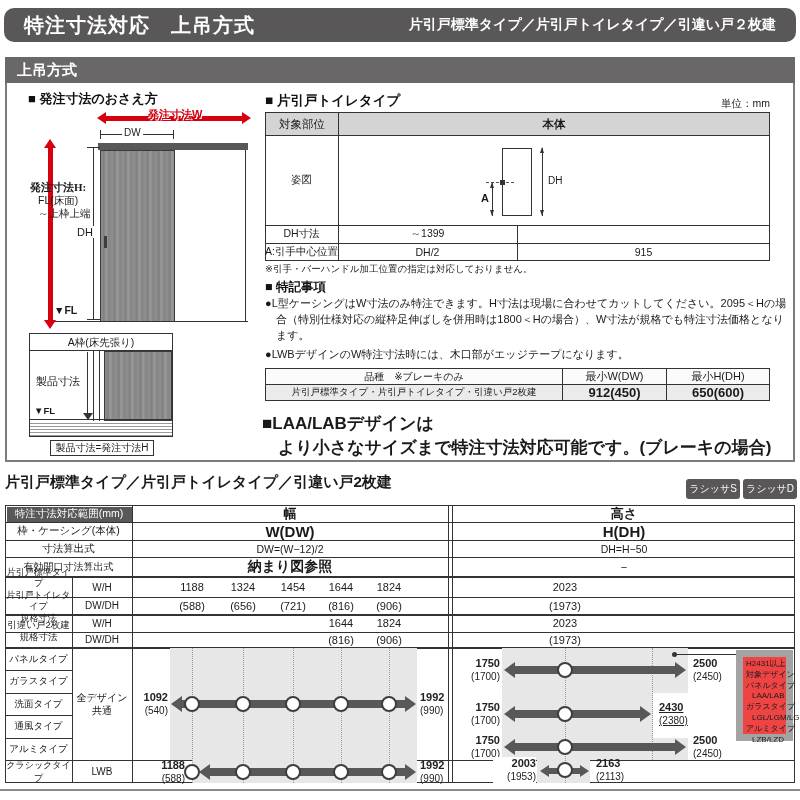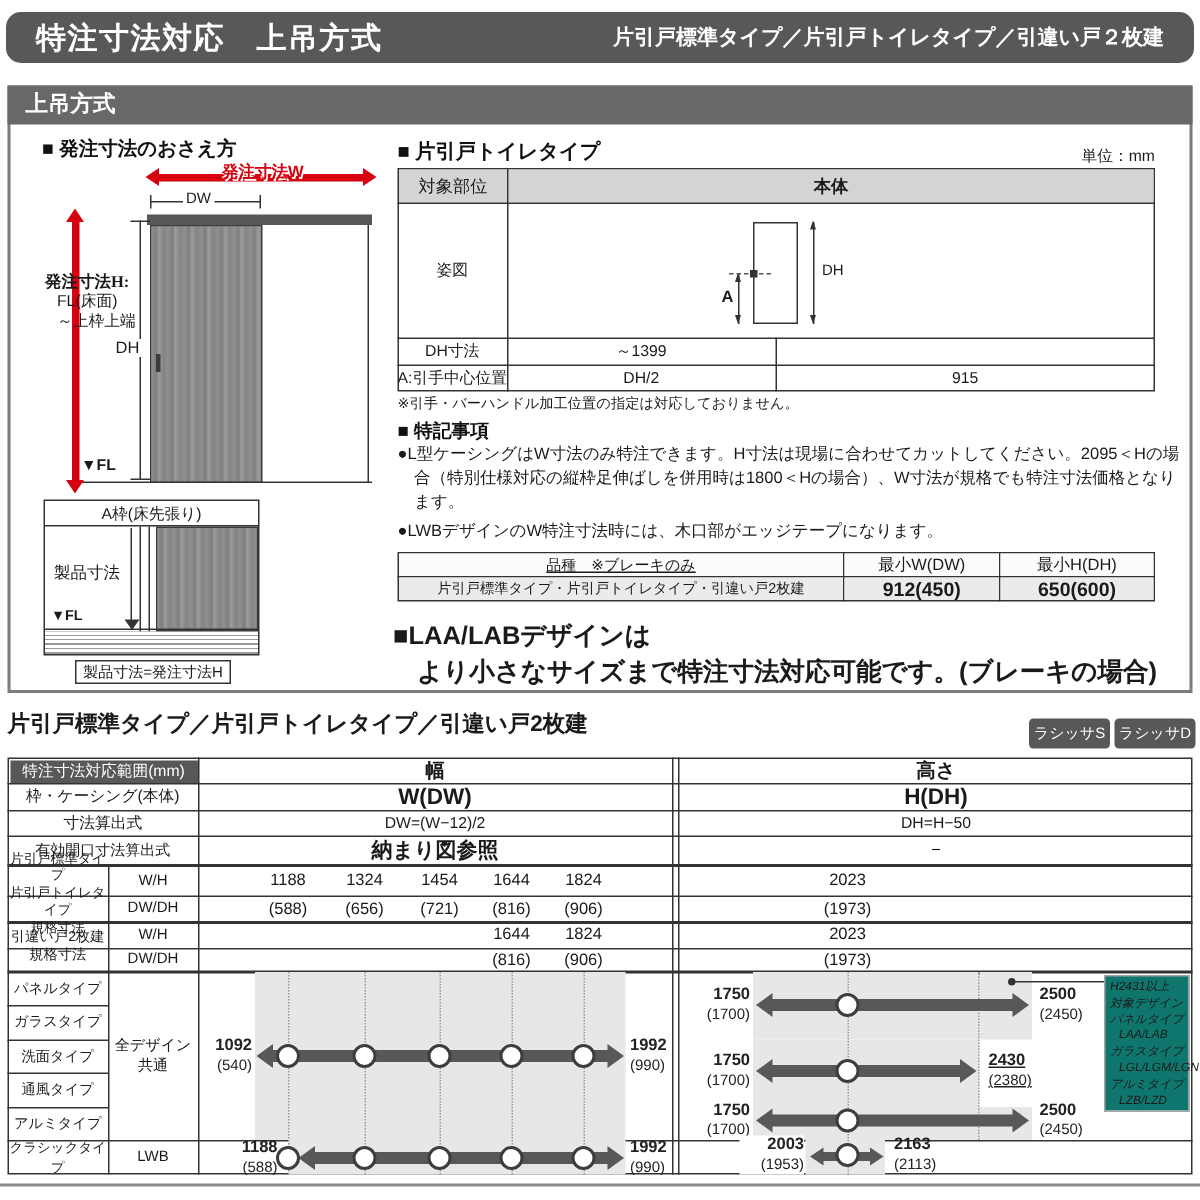--- a/index.html
+++ b/index.html
@@ -51,22 +51,22 @@
   .dotv{position:absolute;width:0;border-left:1px dotted #999;}
   .gray{position:absolute;background:#e7e7e7;}
   .rlbl{position:absolute;font-size:11px;line-height:13px;font-weight:bold;color:#222;white-space:nowrap;}
   .rlbl .sub{font-size:10px;font-weight:normal;display:block;}
   .cellg{background:#d4d4d4;}
   .bt{border:1px solid #333;box-sizing:border-box;position:absolute;}
   .badge{position:absolute;width:54px;height:20px;background:#595757;border-radius:3px;
          color:#fff;font-size:10px;display:flex;align-items:center;justify-content:center;}
   .hatch{background:repeating-linear-gradient(180deg,#fff 0px,#fff 2px,#999 2px,#999 3px);}
   .dark{background:#595757;color:#fff;}
-  .legend{position:absolute;border:1px solid #a3a3a3;background:#0f766e;font-size:8px;line-height:10.8px;
-          padding:2px 3px;box-sizing:border-box;white-space:nowrap;font-style:italic;}
+  .legend{position:absolute;border:7px solid #a3a3a3;background:#ef4444;font-size:8px;line-height:10.8px;
+          padding:2px 3px;box-sizing:border-box;white-space:nowrap;}
   .legend .ind{padding-left:6px;}
 </style>
 </head>
 <body>
 
 <div class="page">
 
   <div class="topbar">
     <span class="t1">特注寸法対応　上吊方式</span>
     <span class="t2">片引戸標準タイプ／片引戸トイレタイプ／引違い戸２枚建</span>
@@ -152,21 +152,21 @@
   <div class="abs" style="left:265px;top:263px;font-size:9.5px;">※引手・バーハンドル加工位置の指定は対応しておりません。</div>
 
   <h3 class="hd" style="left:265px;top:279px;font-size:12.5px;">■ 特記事項</h3>
   <div class="abs" style="left:265px;top:295px;width:515px;font-size:11px;line-height:16px;padding-left:11px;text-indent:-11px;">●L型ケーシングはW寸法のみ特注できます。H寸法は現場に合わせてカットしてください。2095＜Hの場合（特別仕様対応の縦枠足伸ばしを併用時は1800＜Hの場合）、W寸法が規格でも特注寸法価格となります。</div>
   <div class="abs" style="left:265px;top:346px;width:515px;font-size:11px;line-height:16px;padding-left:11px;text-indent:-11px;">●LWBデザインのW特注寸法時には、木口部がエッジテープになります。</div>
 
   <div class="bt" style="left:265px;top:368px;width:505px;height:33px;"></div>
   <div class="ln" style="left:562px;top:368px;width:1px;height:33px;"></div>
   <div class="ln" style="left:666px;top:368px;width:1px;height:33px;"></div>
   <div class="ln" style="left:265px;top:384px;width:505px;height:1px;"></div>
-  <div class="abs ctr" style="left:266px;top:369px;width:296px;height:15px;font-size:10px;background:#fbfbfb;text-decoration:underline;">品種　※ブレーキのみ</div>
+  <div class="abs ctr" style="left:266px;top:369px;width:296px;height:15px;font-size:10px;background:#fbfbfb;">品種　※ブレーキのみ</div>
   <div class="abs ctr" style="left:563px;top:369px;width:103px;height:15px;font-size:11px;background:#fbfbfb;">最小W(DW)</div>
   <div class="abs ctr" style="left:667px;top:369px;width:102px;height:15px;font-size:11px;background:#fbfbfb;">最小H(DH)</div>
   <div class="abs ctr" style="left:266px;top:385px;width:296px;height:15px;font-size:9.5px;background:#ebebeb;">片引戸標準タイプ・片引戸トイレタイプ・引違い戸2枚建</div>
   <div class="abs ctr" style="left:563px;top:385px;width:103px;height:15px;font-size:13px;font-weight:600;background:#ebebeb;">912(450)</div>
   <div class="abs ctr" style="left:667px;top:385px;width:102px;height:15px;font-size:13px;font-weight:600;background:#ebebeb;">650(600)</div>
 
   <div class="abs" style="left:262px;top:412px;font-size:17px;font-weight:bold;">■LAA/LABデザインは</div>
   <div class="abs" style="left:278px;top:436px;font-size:17px;font-weight:bold;">より小さなサイズまで特注寸法対応可能です。(ブレーキの場合)</div>
 
   <div class="abs" style="left:5px;top:473px;font-size:15px;font-weight:bold;">片引戸標準タイプ／片引戸トイレタイプ／引違い戸2枚建</div>

